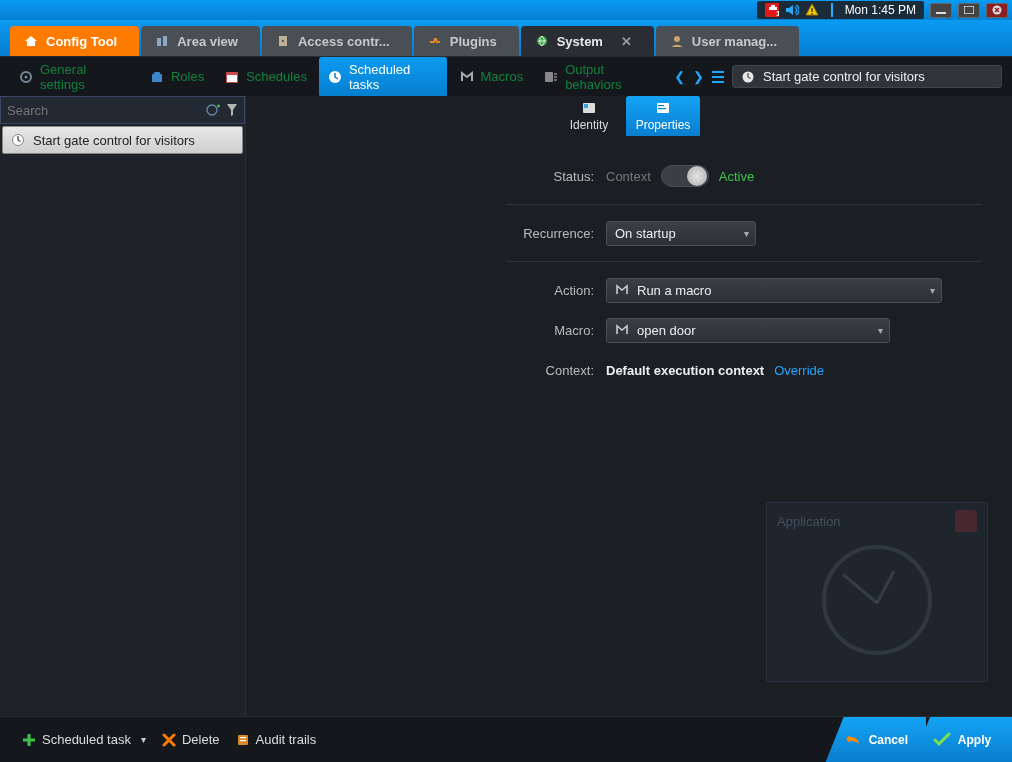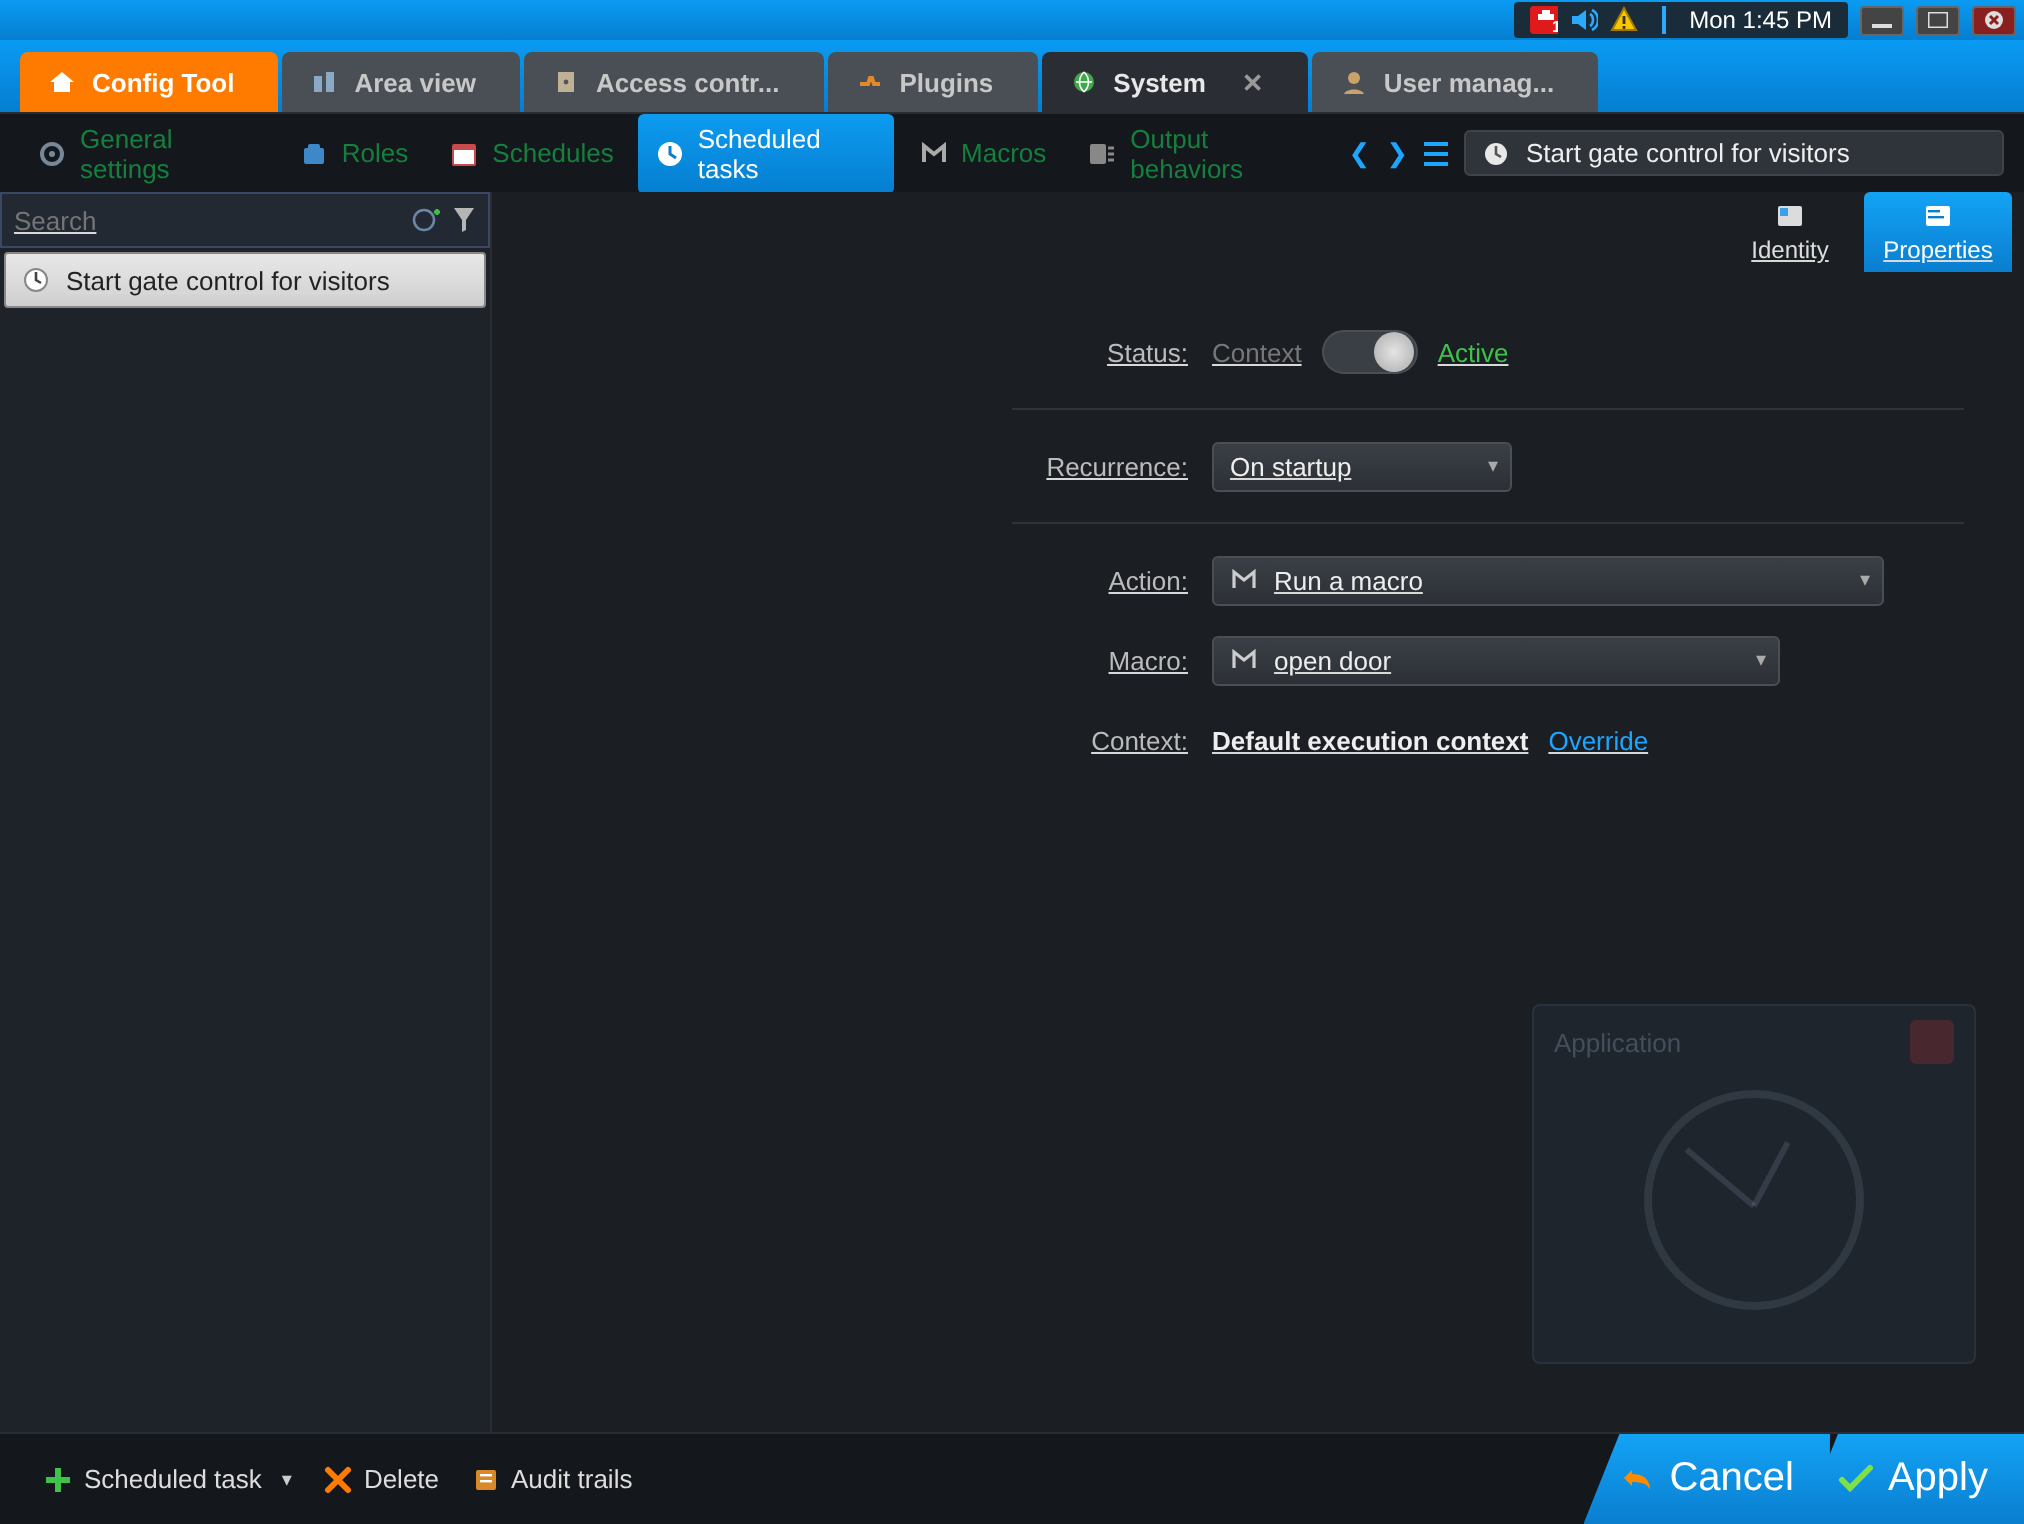--- a/index.html
+++ b/index.html
@@ -26,28 +26,28 @@
 
 .subbar { height: 40px; background: #14181d; border-top:1px solid #2a2e34; display:flex; align-items:center; padding: 0 10px; gap: 4px; }
 .subitem { display:flex; align-items:center; gap:6px; padding: 5px 8px; border-radius:3px; cursor:pointer; color:#15803d; }
 .subitem.active { background: linear-gradient(#0d9bf0,#057ed0); color:#fff; }
 .subitem .sic { width:16px; height:16px; }
 .subbar .spacer { flex:1; }
 .navgrp { display:flex; align-items:center; gap:8px; color:#1da6ff; }
 .loc { background:#2f343a; border:1px solid #3f444a; border-radius:3px; padding:3px 8px; display:flex; align-items:center; gap:8px; min-width:270px; color:#eee; }
 
 
-.main { display:flex; height: calc(100% - 20px - 36px - 40px - 46px); text-decoration: underline; }
+.main { display:flex; height: calc(100% - 20px - 36px - 40px - 46px); }
 .sidebar { width: 246px; background:#1e2329; display:flex; flex-direction:column; border-right:1px solid #2a2e34; }
 .search { height:28px; background:#222933; border:1px solid #3a4864; display:flex; align-items:center; padding:0 6px; color:#1da6ff; gap:6px; }
 .search input { flex:1; background:transparent; border:none; outline:none; color:#1da6ff; font-size:13px; }
 .listitem { height:28px; background:linear-gradient(#e8e8e8,#cfcfcf); color:#222; display:flex; align-items:center; gap:8px; padding:0 8px; border:1px solid #888; margin:2px; border-radius:2px; cursor:pointer; }
 
 .content { flex:1; background:#1b1f24; display:flex; flex-direction:column; }
-.proptabs { height:40px; display:flex; justify-content:flex-end; align-items:flex-end; background:#1b1f24; padding-right:6px; }
+.proptabs { height:40px; display:flex; justify-content:center; align-items:flex-end; background:#1b1f24; padding-right:6px; }
 .ptab { width:74px; height:40px; display:flex; flex-direction:column; align-items:center; justify-content:center; gap:2px; color:#ddd; border-radius:3px 3px 0 0; cursor:pointer; font-size:12px; }
 .ptab.active { background:linear-gradient(#13a3f5,#0a7ecf); color:#fff; }
 .ptab .pic { width:16px; height:16px; }
 
 .form { padding: 20px 30px 20px 0; }
 .frow { display:flex; align-items:center; min-height:40px; }
 .frow .lbl { width:360px; text-align:right; padding-right:12px; color:#bbb; }
 .frow .val { flex:1; display:flex; align-items:center; gap:10px; }
 .divider { height:1px; background:#2e333a; margin: 8px 0 8px 260px; }
 .toggle { width:48px; height:22px; background:#3a3f46; border-radius:11px; position:relative; border:1px solid #4a4f56; }
@@ -61,21 +61,21 @@
 .dd.w250 { width:284px; }
 .link { color:#1da6ff; cursor:pointer; }
 .bold { font-weight:700; color:#eee; }
 
 
 .bottom { height:46px; background:#14181d; border-top:1px solid #2a2e34; display:flex; align-items:center; padding:0 0 0 14px; }
 .baction { display:flex; align-items:center; gap:6px; padding:4px 8px; cursor:pointer; color:#ddd; }
 .baction.split::after { content:"▾"; margin-left:4px; color:#ccc; font-size:10px; }
 .bottom .spacer { flex:1; }
 .endbtns { display:flex; height:100%; }
-.ebtn { min-width:100px; padding:0 18px; display:flex; align-items:center; justify-content:center; gap:7px; font-weight:400; font-size:20px; cursor:pointer; color:#fff; background:linear-gradient(#13a3f5,#0a7ecf); clip-path: polygon(18px 0, 100% 0, 100% 100%, 0 100%); margin-left:-14px; }
+.ebtn { min-width:100px; padding:0 18px; display:flex; align-items:center; justify-content:center; gap:7px; font-weight:700; font-size:12px; cursor:pointer; color:#fff; background:linear-gradient(#13a3f5,#0a7ecf); clip-path: polygon(18px 0, 100% 0, 100% 100%, 0 100%); margin-left:-14px; }
 .ebtn:first-child { clip-path: polygon(18px 0, 100% 0, calc(100% - 0px) 100%, 0 100%); }
 
 
 .ghost { position:absolute; right:24px; bottom:80px; width:222px; height:180px; background:rgba(60,80,110,0.12); border:1px solid rgba(120,150,200,0.12); border-radius:4px; pointer-events:none; }
 .ghost .ghdr { height:36px; display:flex; align-items:center; justify-content:space-between; padding:0 10px; color:rgba(180,200,230,0.25); font-size:13px; }
 .ghost .gx { width:22px; height:22px; background:rgba(200,50,50,0.25); border-radius:3px; }
 .ghost .gclock { width:110px; height:110px; border:4px solid rgba(180,200,230,0.12); border-radius:50%; margin:6px auto 0; position:relative; }
 .ghost .gclock::before { content:""; position:absolute; width:3px; height:36px; background:rgba(180,200,230,0.15); left:50%; top:18px; transform-origin:bottom; transform:translateX(-50%) rotate(28deg); }
 .ghost .gclock::after { content:""; position:absolute; width:3px; height:44px; background:rgba(180,200,230,0.15); left:50%; top:10px; transform-origin:bottom; transform:translateX(-50%) rotate(-50deg); }
 

